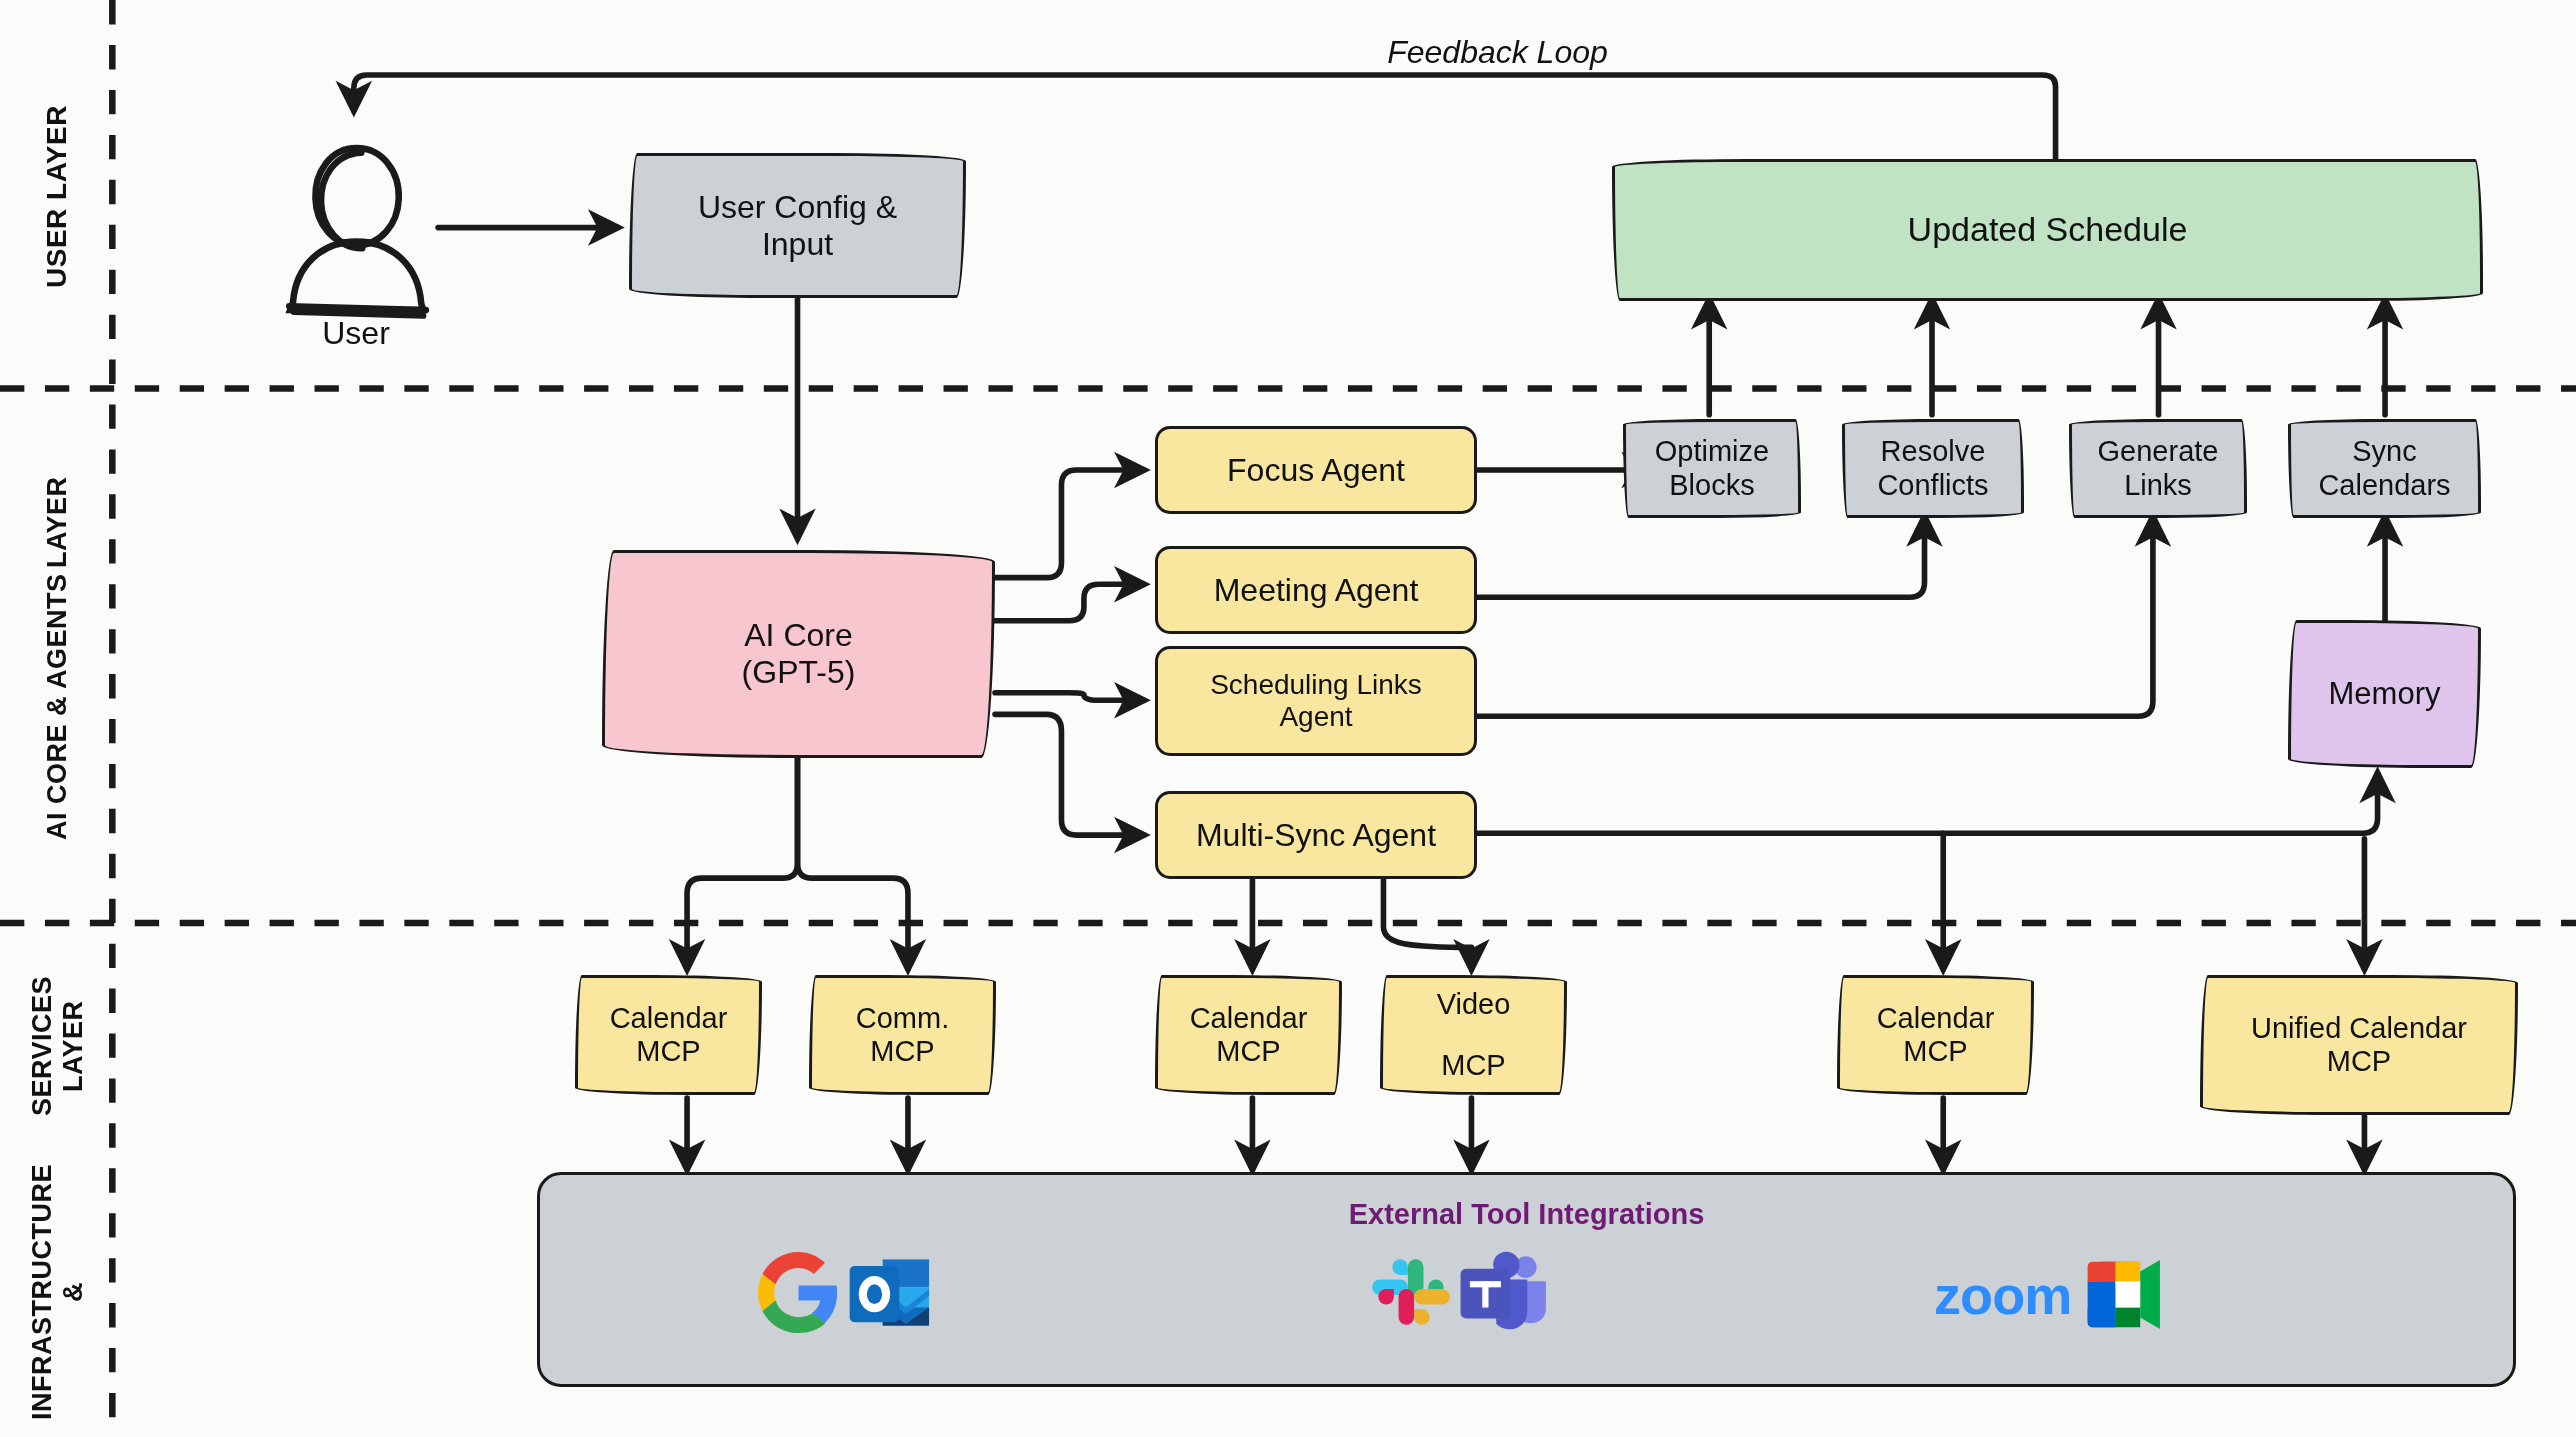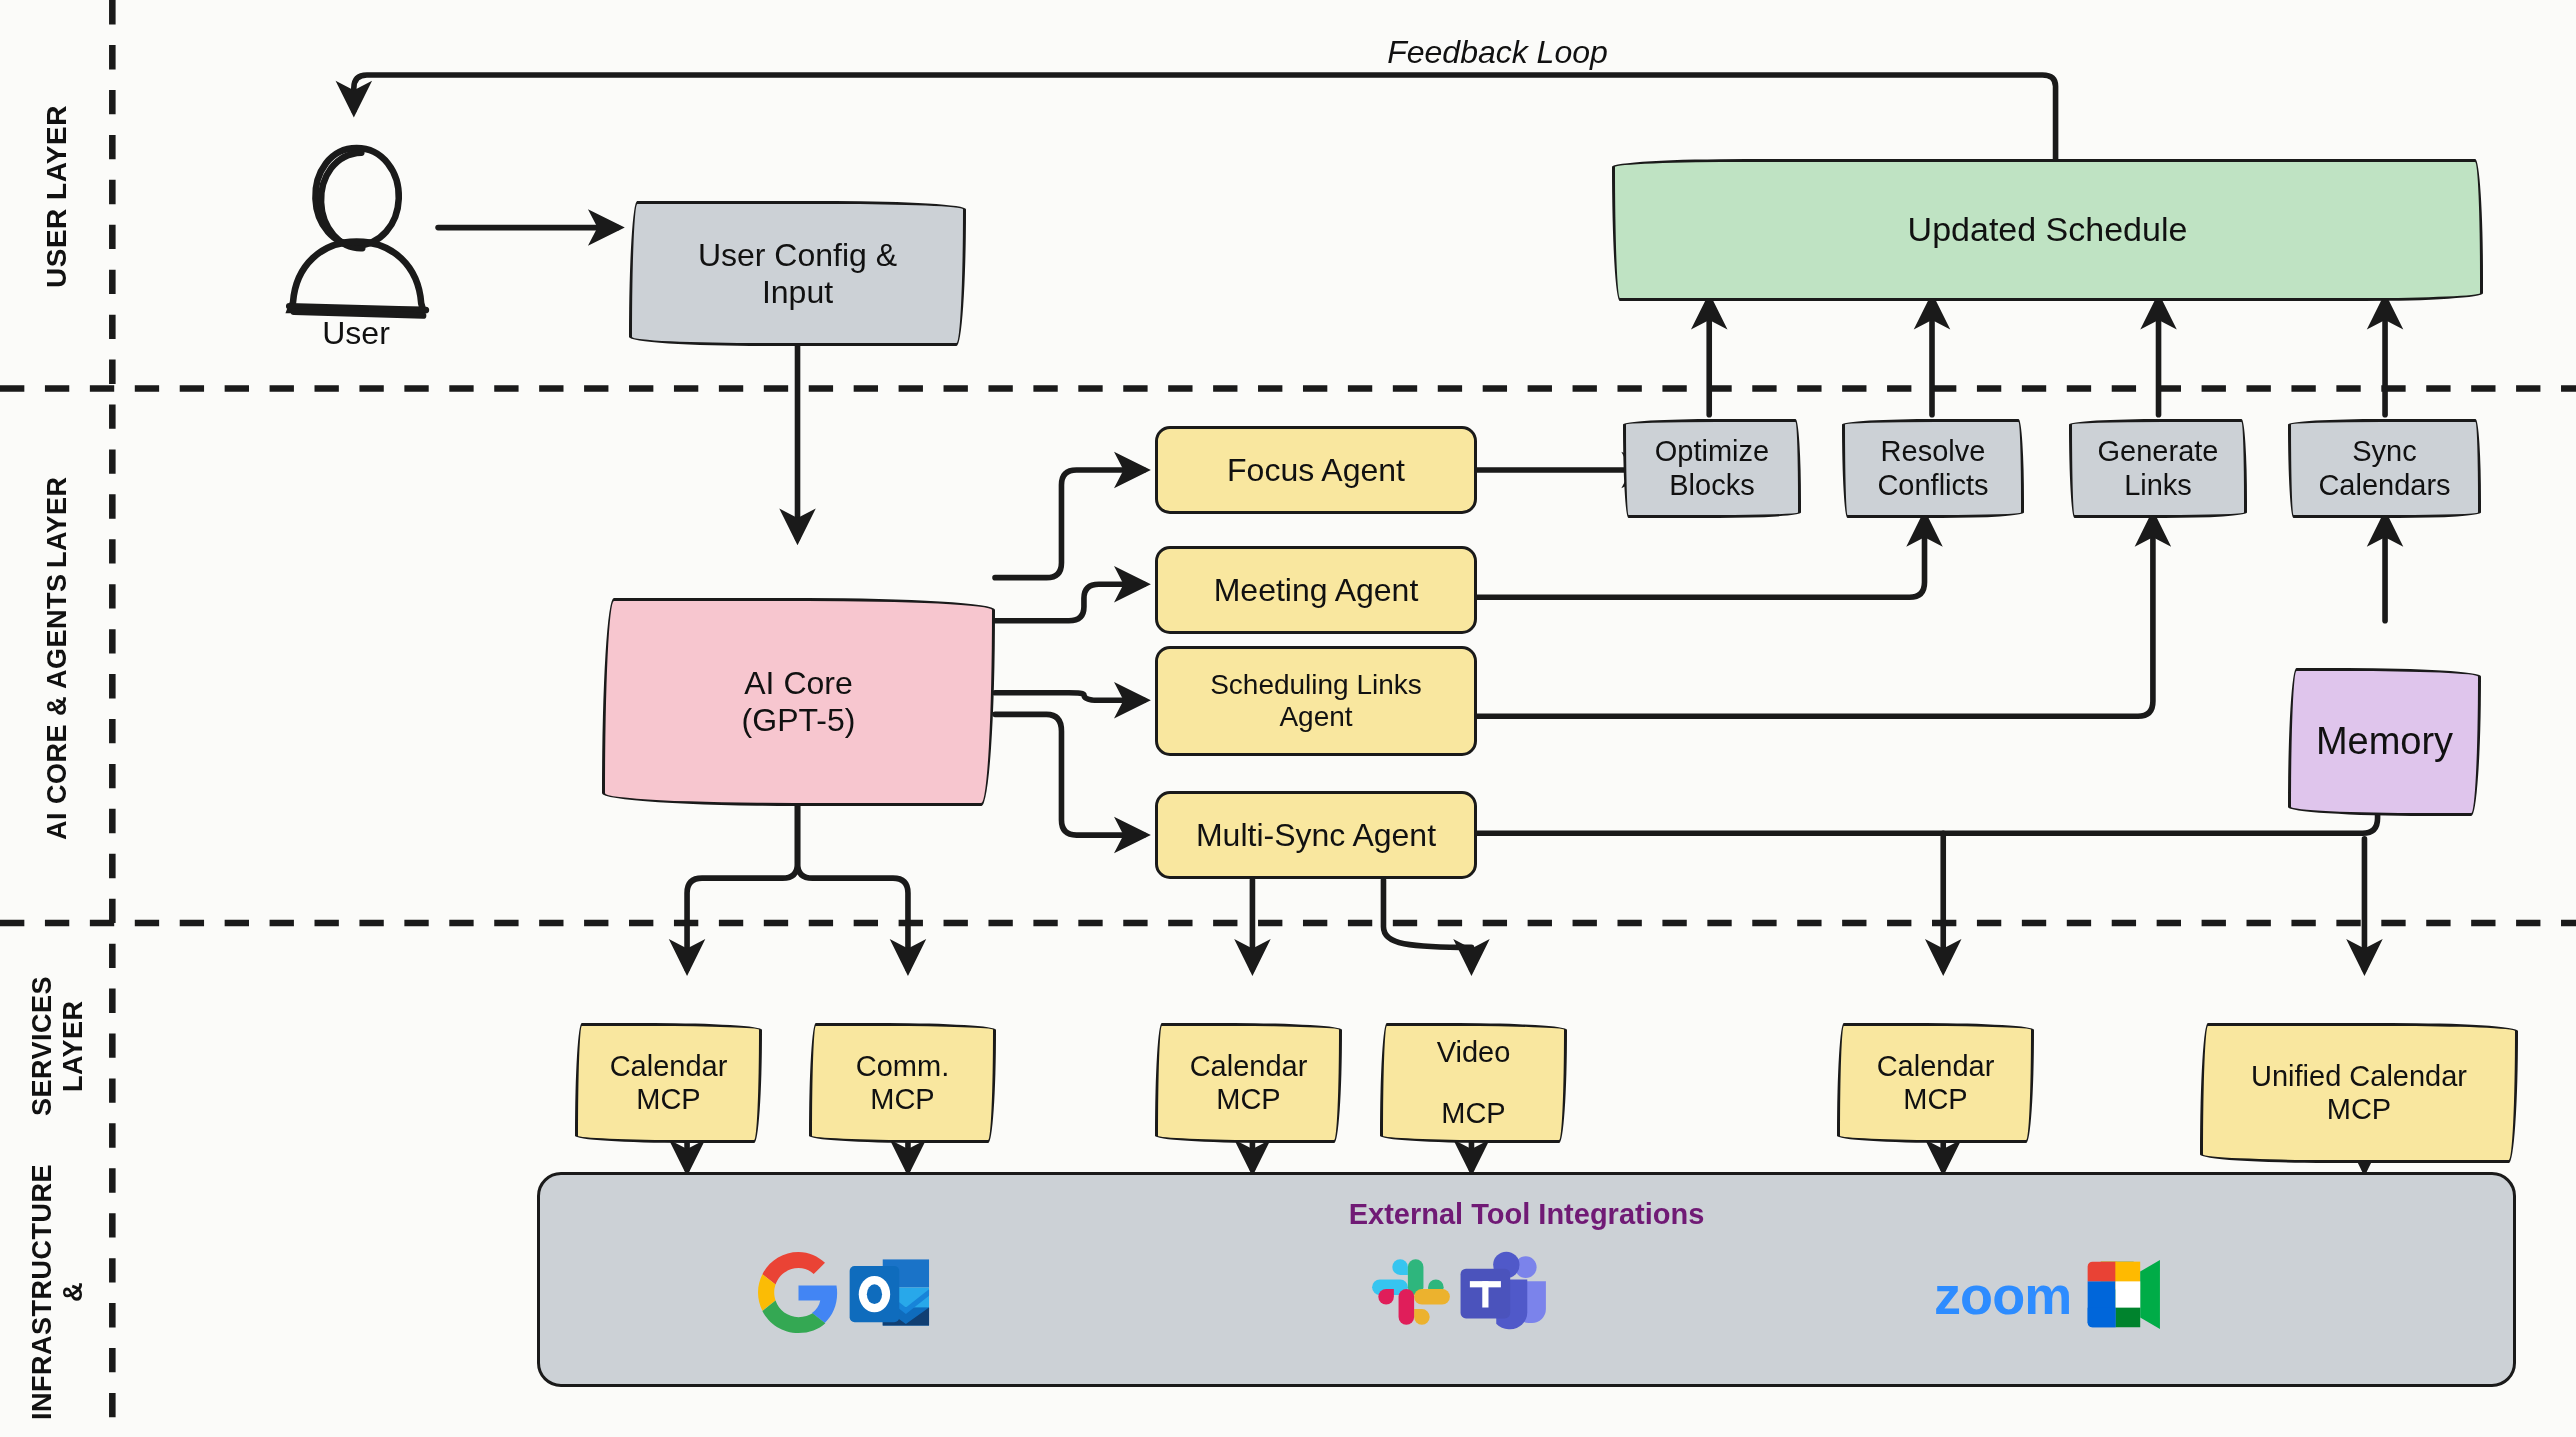--- a/index.html
+++ b/index.html
@@ -2,21 +2,21 @@
 <html style="font-size:15px"><head>
 <meta charset="utf-8">
 <style>
   html,body{margin:0;padding:0;background:#fbfbf9;}
   body{width:2576px;height:1438px;font-family:"Liberation Sans",sans-serif;position:relative;overflow:hidden;}
   #stage{position:absolute;inset:0;width:2576px;height:1438px;}
   svg.layer{position:absolute;left:0;top:0;width:2576px;height:1438px;pointer-events:none;}
   .node{position:absolute;box-sizing:border-box;display:flex;align-items:center;justify-content:center;
         text-align:center;color:#111;border:3.7px solid #1a1a1a;line-height:1.15;}
   .sketch{border-radius:239px 14px 211px 14px/14px 211px 14px 239px;}
-  .sketch2{border-radius:13px 206px 15px 211px/211px 13px 215px 14px;margin-top:48px;}
+  .sketch2{border-radius:13px 206px 15px 211px/211px 13px 215px 14px;}
   .rr{border-radius:15px;}
   .n-grey{background:#ccd1d6;}
   .n-yellow{background:#f9e79f;}
   .n-green{background:#bfe3c3;}
   .n-pink{background:#f7c6cf;}
   .n-purple{background:#dfc5ec;}
   .layerlabel{position:absolute;font-weight:bold;letter-spacing:0.5px;color:#111;
               writing-mode:vertical-rl;transform:rotate(180deg);text-align:center;
               display:flex;align-items:center;justify-content:center;}
   .userlabel{position:absolute;color:#111;text-align:center;}
@@ -165,21 +165,21 @@
   <div class="node n-grey sketch" style="left:2069px;top:419px;width:178px;height:99px;font-size:29px;flex-direction:column;">
     <span>Generate</span>
     <span>Links</span>
   </div>
 
   <div class="node n-grey sketch" style="left:2288px;top:419px;width:193px;height:99px;font-size:29px;flex-direction:column;">
     <span>Sync</span>
     <span>Calendars</span>
   </div>
 
-  <div class="node n-purple sketch2" style="left:2288px;top:620px;width:193px;height:148px;font-size:38px;">
+  <div class="node n-purple sketch2" style="left:2288px;top:620px;width:193px;height:148px;font-size:31px;">
     <span>Memory</span>
   </div>
 
   <div class="node n-yellow sketch2" style="left:575px;top:975px;width:187px;height:120px;font-size:29px;flex-direction:column;">
     <span>Calendar</span>
     <span>MCP</span>
   </div>
 
   <div class="node n-yellow sketch2" style="left:809px;top:975px;width:187px;height:120px;font-size:29px;flex-direction:column;">
     <span>Comm.</span>

